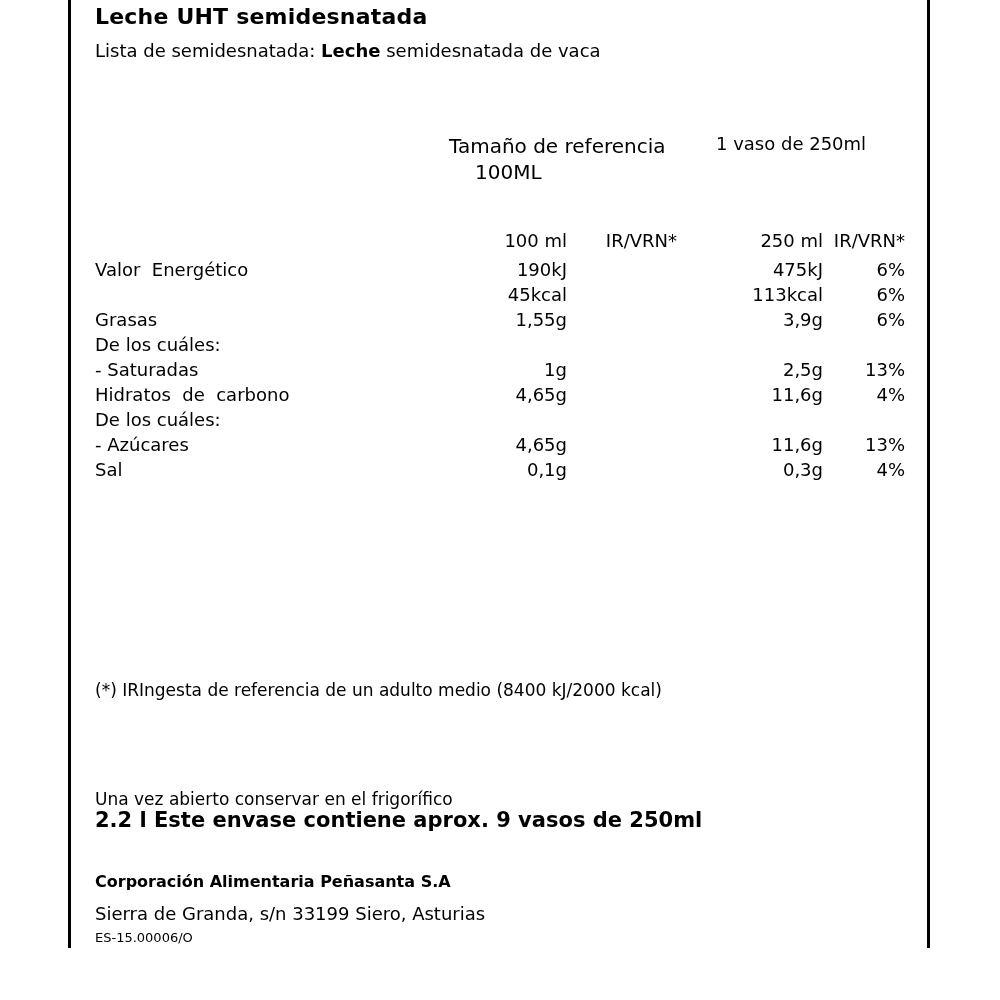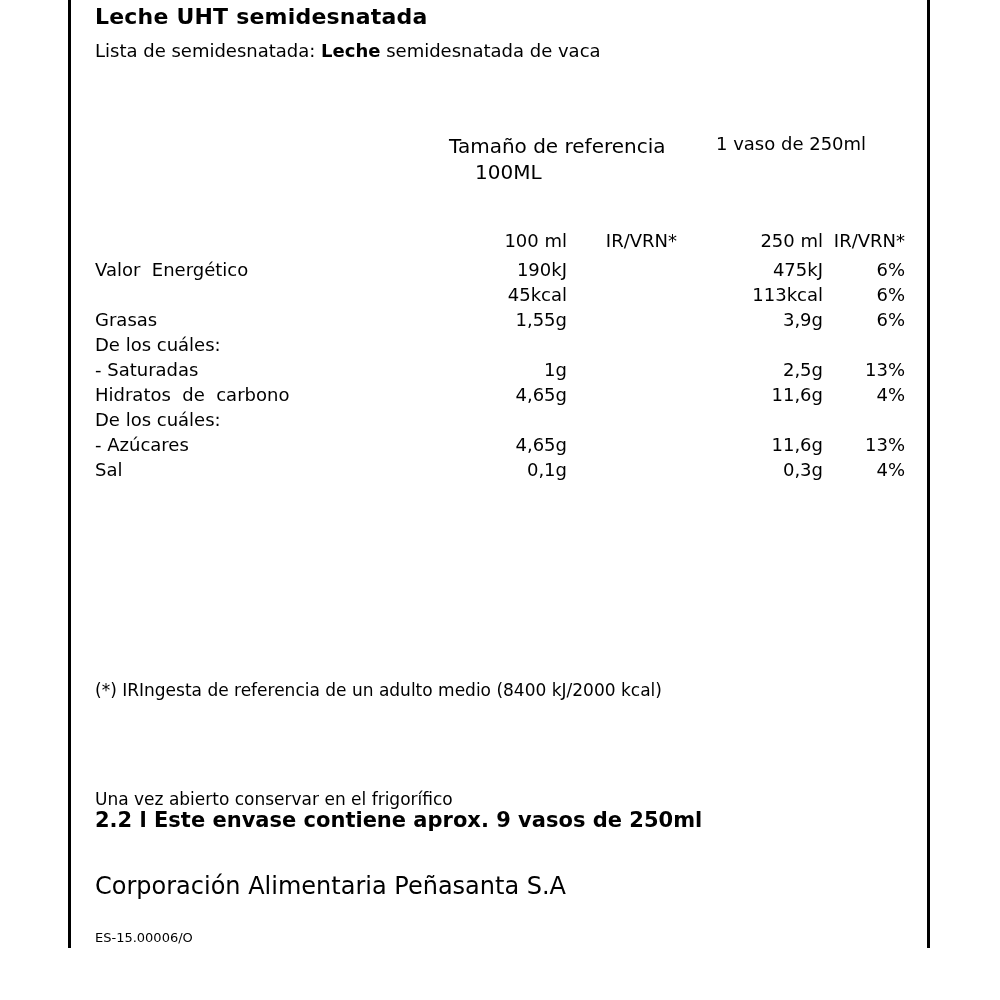--- a/index.html
+++ b/index.html
@@ -102,22 +102,22 @@
     position: absolute;
     left: 24px;
     top: 808px;
     font-size: 21px;
     font-weight: bold;
   }
   .company {
     position: absolute;
     left: 24px;
     top: 872px;
-    font-size: 24px;
-    font-weight: normal;
+    font-size: 16px;
+    font-weight: bold;
   }
   .address {
     position: absolute;
     left: 24px;
     top: 903px;
     font-size: 18px;
   }
   .reg {
     position: absolute;
     left: 24px;
@@ -214,16 +214,17 @@
             <td class="c-v250">0,3g</td>
             <td class="c-p250">4%</td>
           </tr>
         </tbody>
     </table>
 
     <div class="footnote">(*) IRIngesta de referencia de un adulto medio (8400 kJ/2000 kcal)</div>
     <div class="storage">Una vez abierto conservar en el frigorífico</div>
     <div class="volume">2.2 l  Este envase contiene aprox. 9 vasos de 250ml</div>
     <div class="company">Corporación Alimentaria Peñasanta S.A</div>
+    <div class="address">Sierra de Granda, s/n 33199 Siero, Asturias</div>
     <div class="reg">ES-15.00006/O</div>
 
   </div>
 </div>
 
 </body></html>

